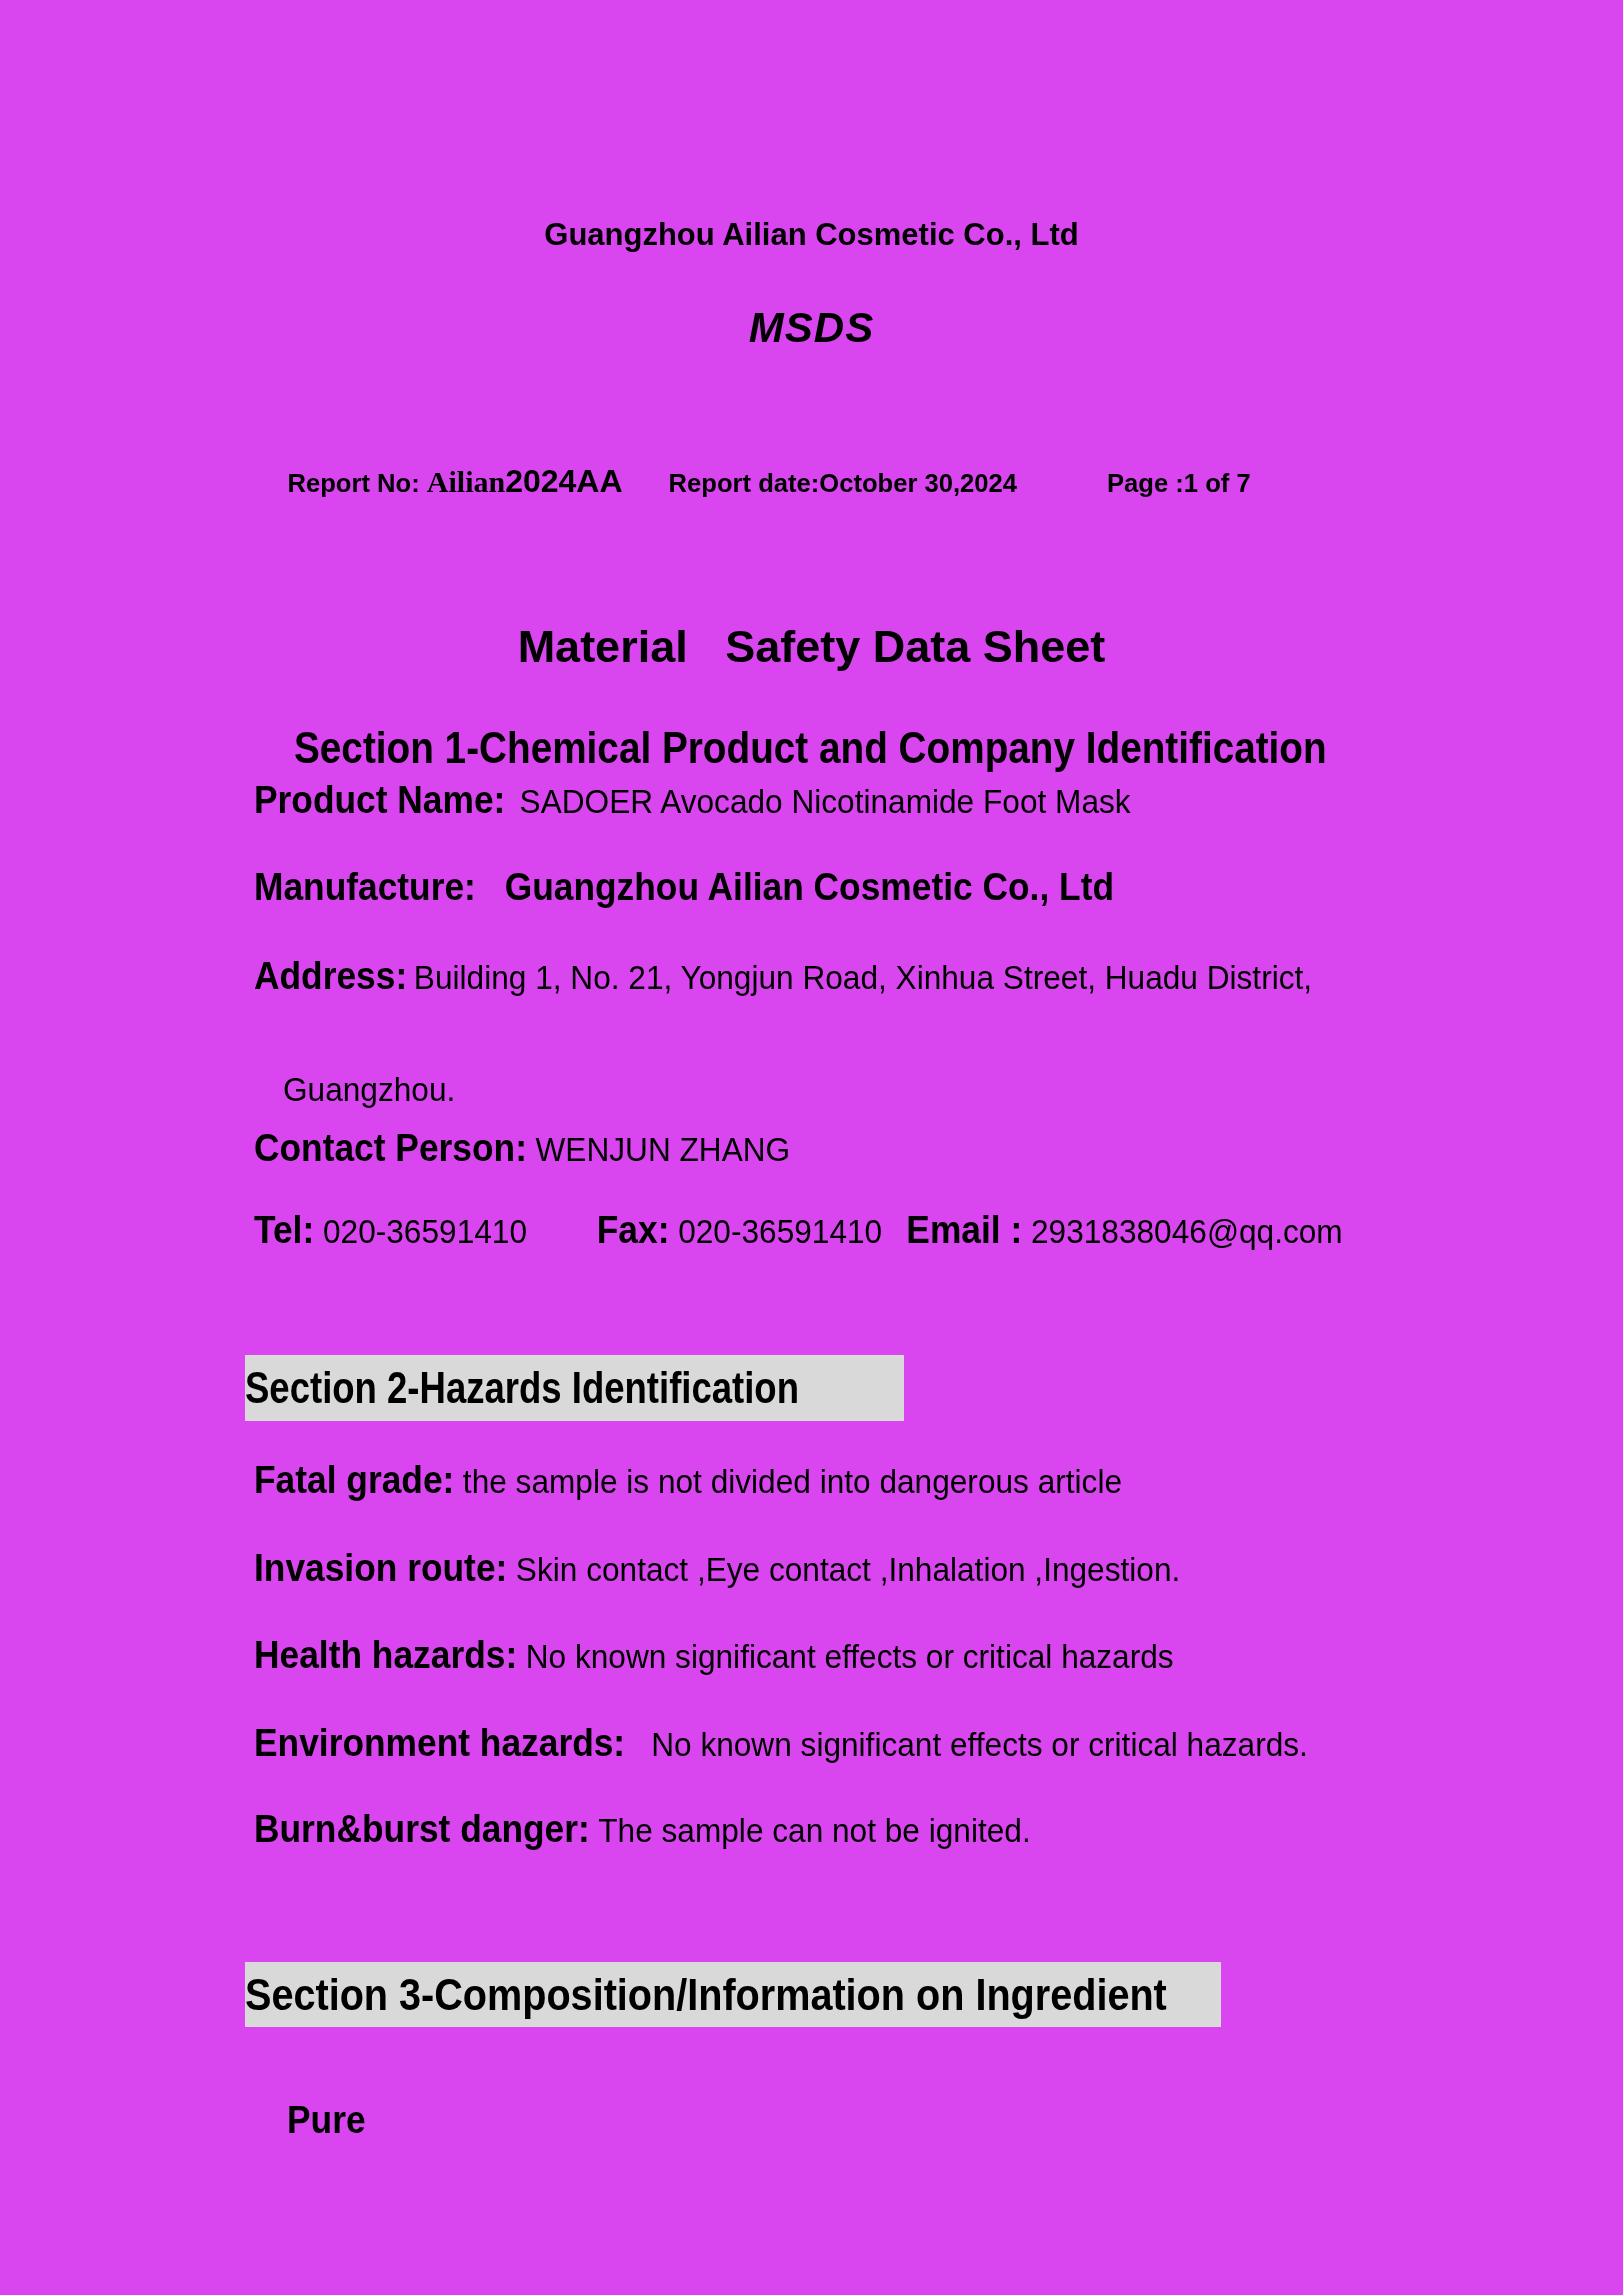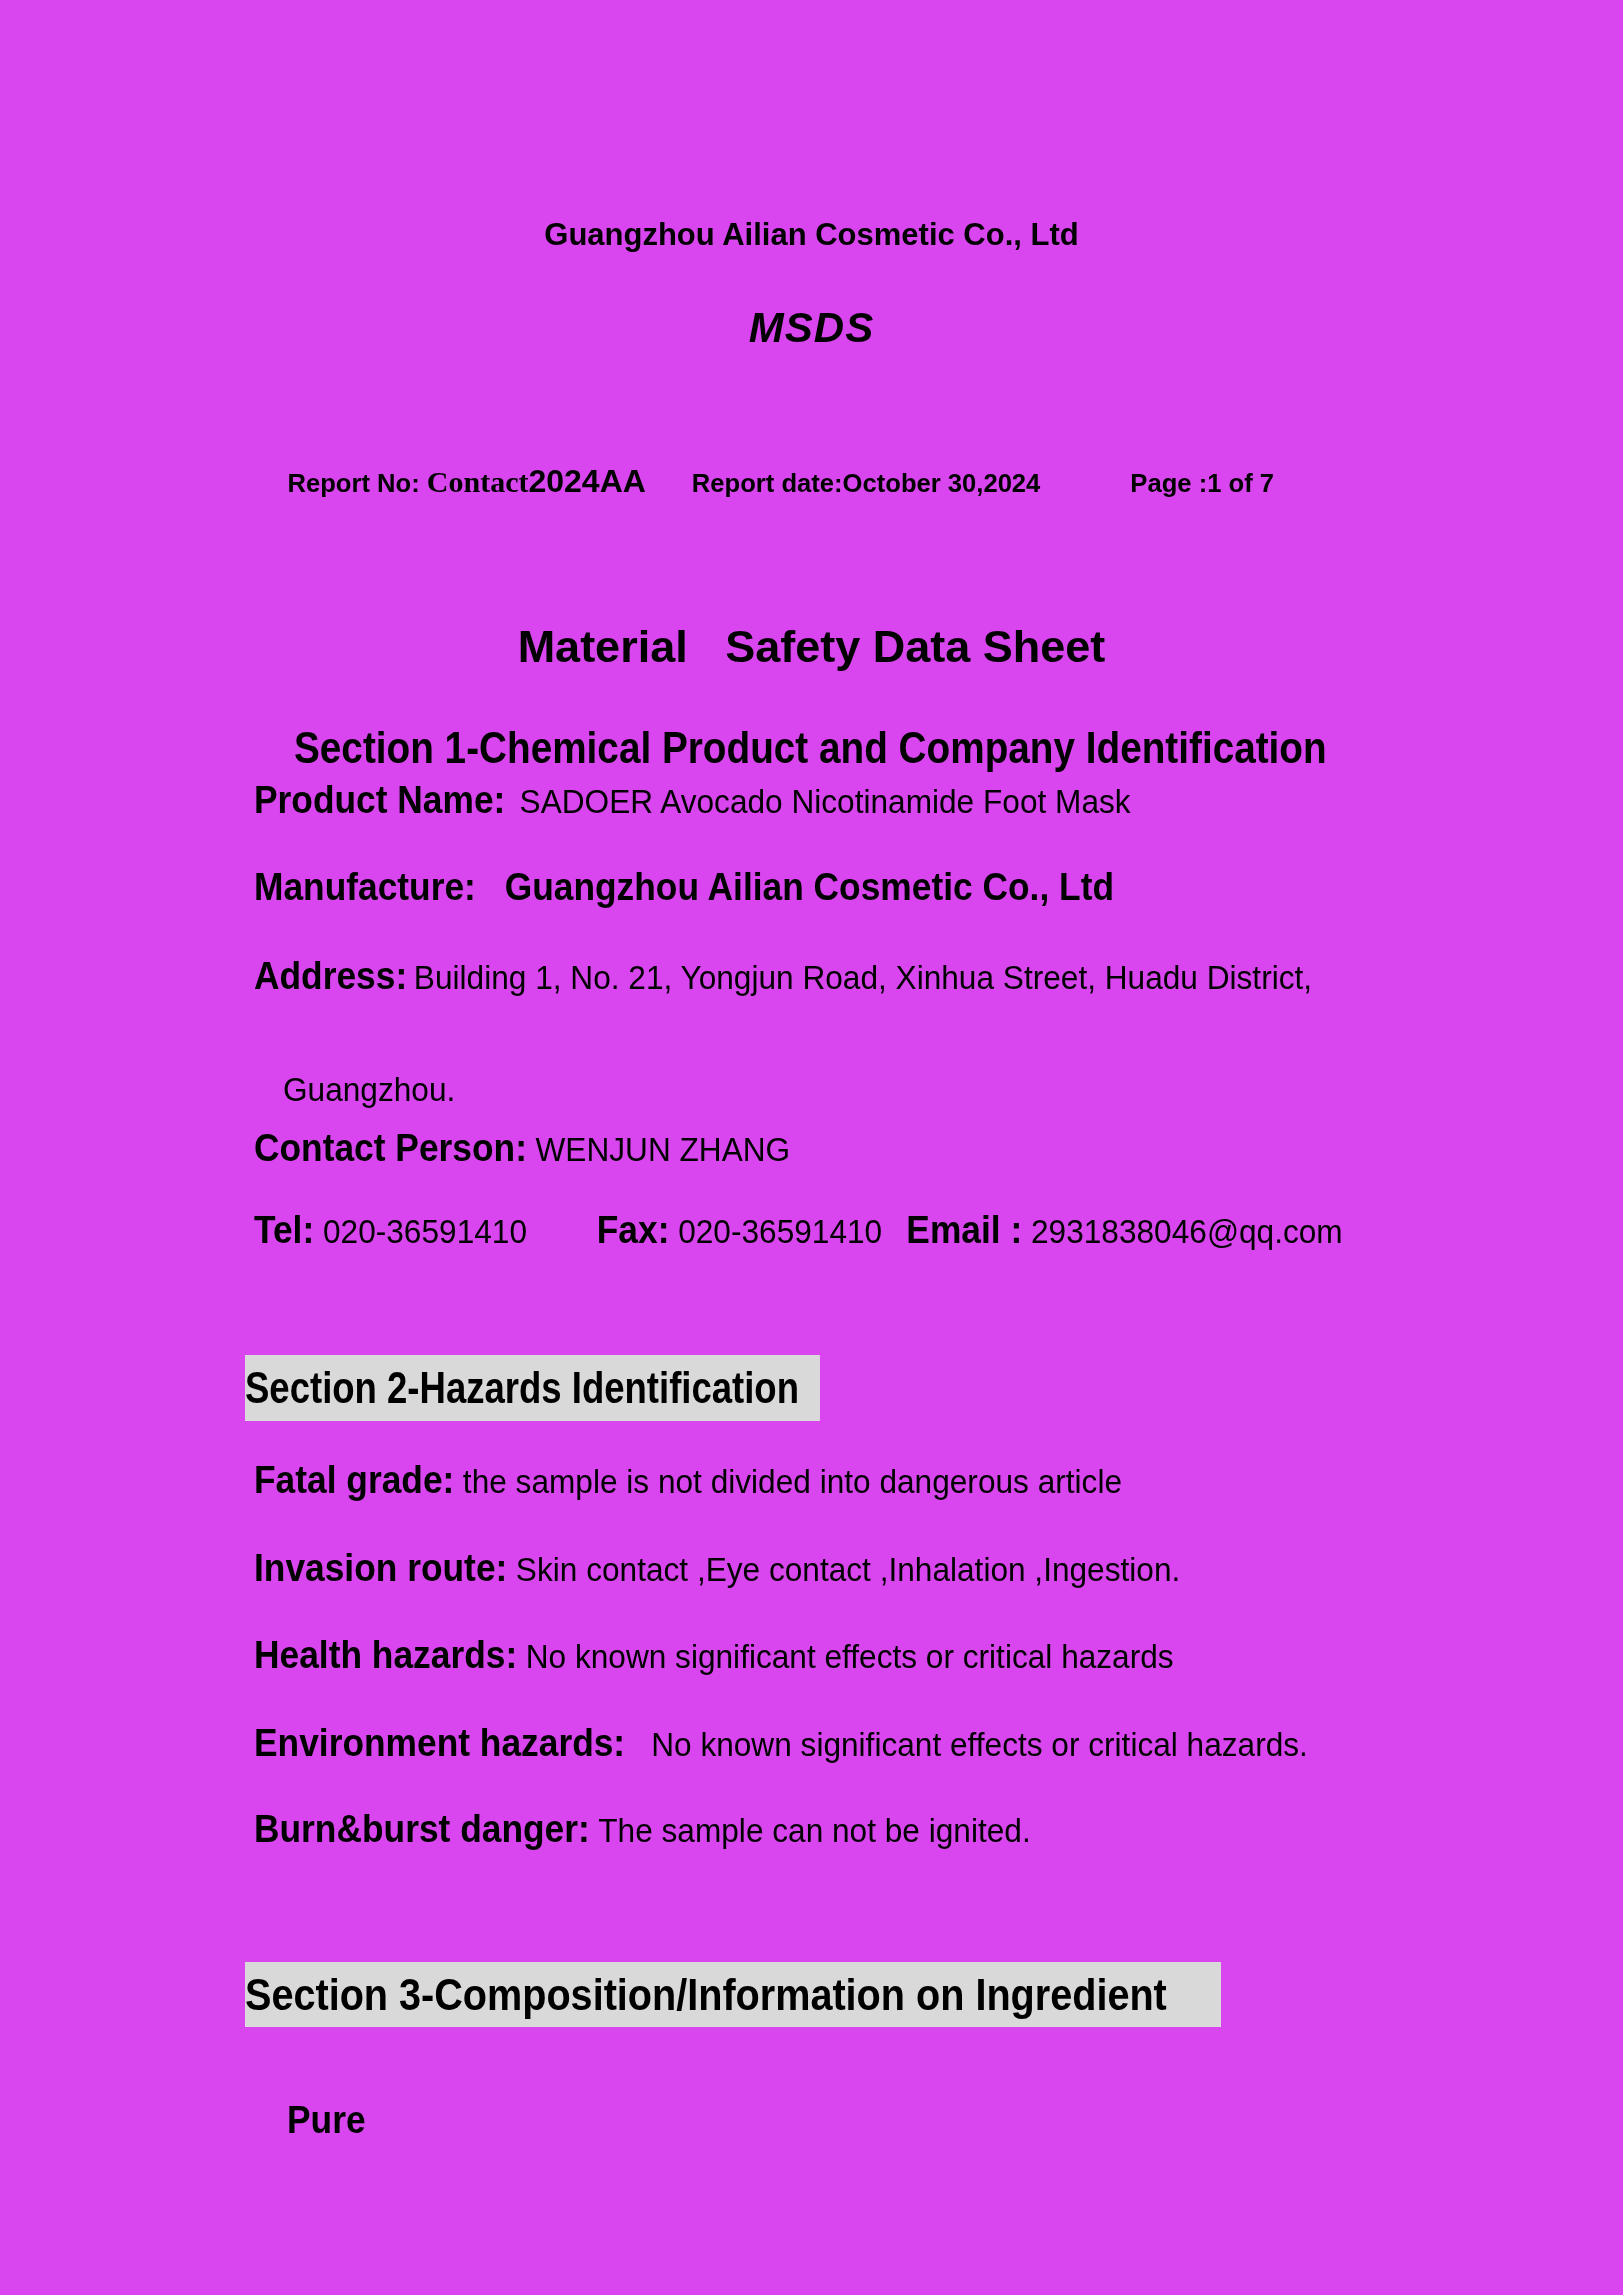--- a/index.html
+++ b/index.html
@@ -52,34 +52,34 @@
   .tgap146 { margin-left: 75px; }
   .tgap51  { margin-left: 26px; }
   
   .hlbar {
     position: absolute;
     left: 245px;
     display: flex;
     align-items: center;
     overflow: visible;
   }
-  .hl2 { top: 1355px; width: 575px; height: 66px; }
+  .hl2 { top: 1355px; width: 659px; height: 66px; }
   .hl3 { top: 1962px; width: 976px; height: 65px; }
 </style>
 </head>
 <body>
 
 <div class="page">
 
   <div class="line center f-header" style="top:219px">Guangzhou Ailian Cosmetic Co., Ltd</div>
 
   <div class="line center f-msds" style="top:307px">MSDS</div>
 
   <div class="line f-report" style="top:439px; left:259px">
-    <span>Report No: </span><span class="serif-big">Contact</span><span class="sans-mid">2024AA</span><span class="rgap218">Report date:October 30,2024</span><span class="rgap176">Page :1 of 7</span>
+    <span>Report No: </span><span class="serif-big">Ailian</span><span class="sans-mid">2024AA</span><span class="rgap218">Report date:October 30,2024</span><span class="rgap176">Page :1 of 7</span>
   </div>
 
   <div class="line center f-doctitle" style="top:624px">Material   Safety Data Sheet</div>
 
   <div class="line f-heading" style="top:682px">
     <span class="sqx s88">Section 1-Chemical Product and Company Identification</span>
   </div>
 
   <div class="line" style="top:773px">
     <span class="sqx s93"><span class="f-label">Product Name:</span><span class="f-value gap30">SADOER Avocado Nicotinamide Foot Mask</span></span>

